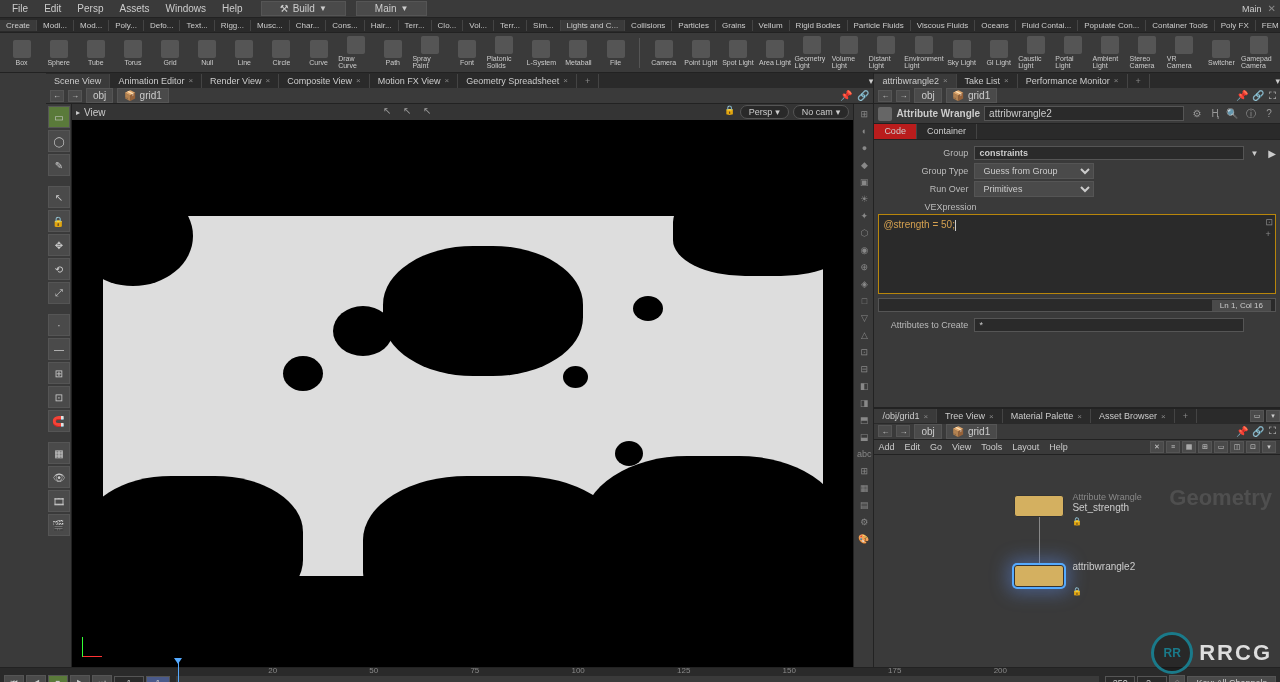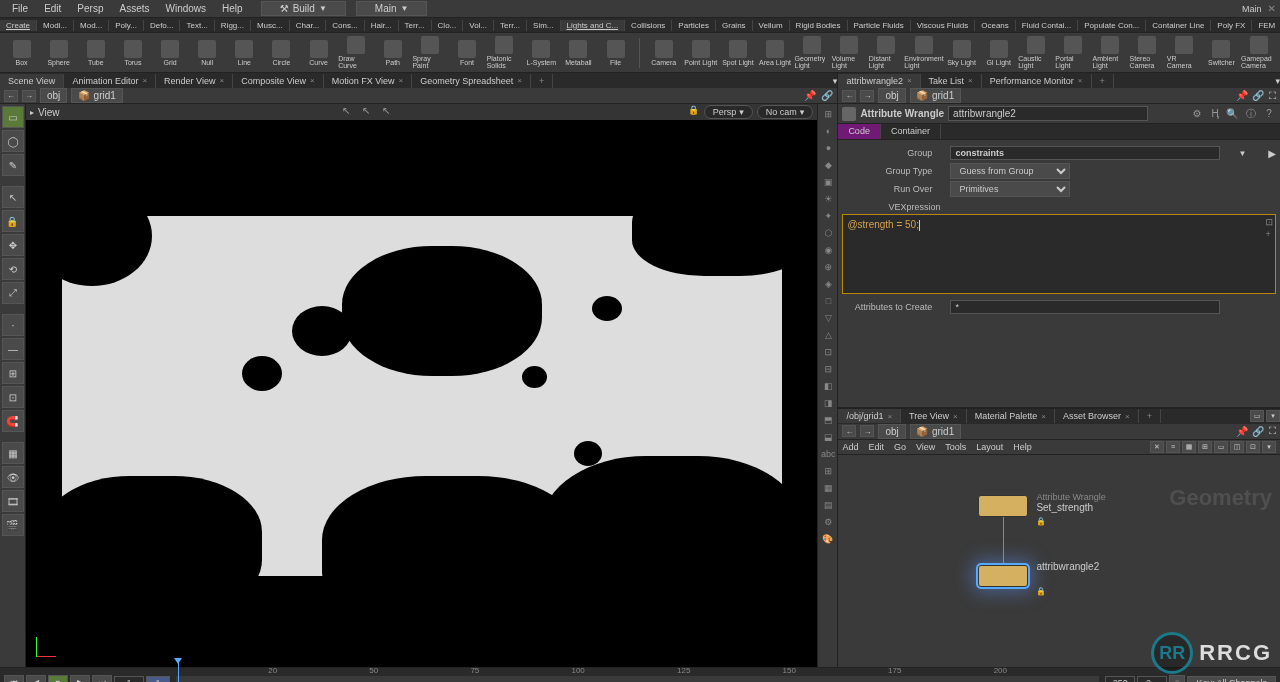--- a/index.html
+++ b/index.html
@@ -5,35 +5,35 @@
 * { margin: 0; padding: 0; box-sizing: border-box; font-family: Arial, sans-serif; }
 body { background: #3a3a3a; color: #ccc; font-size: 10px; overflow: hidden; width: 1280px; height: 682px; }
 .menubar { height: 18px; background: #3a3a3a; display: flex; align-items: center; padding: 0 4px; border-bottom: 1px solid #222; }
 .menubar-item { padding: 2px 8px; cursor: pointer; }
 .menubar-btn { background: #4a4a4a; border: 1px solid #555; padding: 1px 18px; margin-left: 10px; display: flex; align-items: center; gap: 4px; }
 .menubar-btn .arrow { font-size: 8px; }
 .menubar-label { margin-left: 8px; font-size: 9px; }
 
 .shelf-tabs { height: 15px; background: #2a2a2a; display: flex; align-items: center; font-size: 8px; overflow: hidden; border-bottom: 1px solid #222; }
 .shelf-tab { padding: 1px 6px; border-right: 1px solid #444; white-space: nowrap; cursor: pointer; }
-.shelf-tab.active { background: #3a3a3a; text-decoration: underline; }
+.shelf-tab.active { background: #3a3a3a; }
 
 .shelf-tools { height: 40px; background: #3a3a3a; display: flex; align-items: center; padding: 0 4px; gap: 2px; border-bottom: 1px solid #222; overflow: hidden; }
 .shelf-tool { width: 36px; height: 36px; display: flex; flex-direction: column; align-items: center; justify-content: center; cursor: pointer; font-size: 7px; }
 .shelf-tool-icon { width: 18px; height: 18px; background: #555; border-radius: 2px; margin-bottom: 1px; }
 .shelf-divider { width: 1px; height: 30px; background: #555; margin: 0 4px; }
 
 .pane-tabs { height: 15px; background: #2a2a2a; display: flex; align-items: center; font-size: 9px; }
 .pane-tab { padding: 2px 8px; border-right: 1px solid #444; cursor: pointer; display: flex; align-items: center; gap: 4px; }
 .pane-tab.active { background: #3a3a3a; }
 .pane-tab .x { font-size: 8px; color: #888; }
 .pane-tab .plus { color: #888; }
 
 .main-layout { display: flex; height: calc(100% - 88px); }
-.left-panel { width: 874px; display: flex; flex-direction: column; border-right: 1px solid #222; }
+.left-panel { width: 874px; display: flex; flex-direction: column; border-right: 1px solid #222; margin-left: 46px; }
 .right-panel { flex: 1; display: flex; flex-direction: column; }
 
 .path-bar { height: 16px; background: #3a3a3a; display: flex; align-items: center; padding: 0 4px; gap: 4px; border-bottom: 1px solid #222; }
 .path-arrow { width: 14px; height: 12px; background: #4a4a4a; border: 1px solid #555; font-size: 8px; display: flex; align-items: center; justify-content: center; cursor: pointer; }
 .path-crumb { padding: 1px 6px; background: #4a4a4a; border: 1px solid #555; cursor: pointer; }
 
 .viewport-container { flex: 1; display: flex; position: relative; }
 .left-toolbar { width: 26px; background: #3a3a3a; display: flex; flex-direction: column; gap: 2px; padding: 2px; border-right: 1px solid #222; }
 .tool-btn { width: 22px; height: 22px; background: #4a4a4a; border: 1px solid #555; cursor: pointer; display: flex; align-items: center; justify-content: center; font-size: 10px; }
 .tool-btn.active { background: #5a7a3a; }
@@ -63,24 +63,24 @@
 .bb-btn { padding: 1px 8px; background: #4a4a4a; border: 1px solid #555; font-size: 9px; cursor: pointer; }
 
 .params-header { height: 20px; background: #3a3a3a; display: flex; align-items: center; padding: 0 4px; gap: 4px; border-bottom: 1px solid #222; }
 .node-icon { width: 14px; height: 14px; background: #666; border-radius: 2px; }
 .node-name-input { background: #2a2a2a; border: 1px solid #555; color: #ccc; padding: 1px 4px; font-size: 10px; flex: 1; max-width: 200px; }
 .header-icons { margin-left: auto; display: flex; gap: 4px; }
 .hi-btn { width: 14px; height: 14px; cursor: pointer; font-size: 10px; color: #999; display: flex; align-items: center; justify-content: center; }
 
 .param-tabs { height: 16px; background: #2a2a2a; display: flex; border-bottom: 1px solid #222; }
 .param-tab { padding: 2px 10px; cursor: pointer; font-size: 9px; border-right: 1px solid #444; }
-.param-tab.active { background: #701a75; }
+.param-tab.active { background: #b91c1c; }
 
 .params-body { background: #3a3a3a; padding: 4px; flex: 1; }
-.param-row { display: flex; align-items: center; height: 18px; gap: 18px; }
+.param-row { display: flex; align-items: center; height: 18px; gap: 6px; }
 .param-label { width: 90px; text-align: right; font-size: 9px; color: #bbb; }
 .param-input { background: #2a2a2a; border: 1px solid #555; color: #ccc; padding: 0 4px; font-size: 9px; height: 14px; }
 .param-select { background: #4a4a4a; border: 1px solid #555; color: #ccc; padding: 1px 4px; font-size: 9px; height: 16px; width: 120px; }
 .param-input.wide { width: 270px; }
 .param-input.bold { font-weight: bold; }
 
 .vex-label { font-size: 9px; color: #bbb; padding: 4px 0 2px 2px; margin-left: 44px; }
 .vex-editor { background: #2a2a2a; border: 1px solid #b8860b; height: 80px; padding: 4px; font-family: monospace; font-size: 10px; color: #ccc; position: relative; }
 .vex-code .kw { color: #d4a050; }
 .vex-cursor { display: inline-block; width: 1px; height: 11px; background: #ccc; vertical-align: middle; }
@@ -98,21 +98,21 @@
 .net-node-lock { position: absolute; left: 58px; top: 22px; font-size: 8px; color: #888; }
 .net-wire { position: absolute; width: 1px; background: #888; }
 
 .network-toolbar { height: 15px; background: #3a3a3a; display: flex; align-items: center; padding: 0 4px; gap: 10px; border-bottom: 1px solid #222; font-size: 9px; }
 .nt-item { cursor: pointer; }
 
 .snap-icons { display: flex; gap: 2px; margin-left: auto; }
 .snap-btn { width: 14px; height: 12px; background: #4a4a4a; border: 1px solid #555; cursor: pointer; font-size: 7px; display: flex; align-items: center; justify-content: center; }
 
 .rrcg-logo { position: absolute; bottom: 8px; right: 8px; display: flex; align-items: center; gap: 6px; z-index: 100; }
-.rrcg-circle { width: 42px; height: 42px; border: 3px solid #1a7a8a; border-radius: 50%; display: flex; align-items: center; justify-content: center; color: #1a7a8a; font-weight: bold; font-size: 18px; background: rgba(0,0,0,0.3); }
+.rrcg-circle { width: 42px; height: 42px; border: 3px solid #1a7a8a; border-radius: 50%; display: flex; align-items: center; justify-content: center; color: #1a7a8a; font-weight: bold; font-size: 12px; background: rgba(0,0,0,0.3); }
 .rrcg-text { font-size: 22px; font-weight: bold; color: #ddd; letter-spacing: 2px; }
 
 .viewport-top-icons { display: flex; gap: 6px; margin-left: auto; margin-right: 10px; }
 .vt-icon { width: 14px; height: 14px; cursor: pointer; opacity: 0.7; }
 </style>
 </head>
 <body>
 
 <div class="menubar">
   <span class="menubar-item">File</span>
@@ -156,21 +156,21 @@
   <span class="shelf-tab">Collisions</span>
   <span class="shelf-tab">Particles</span>
   <span class="shelf-tab">Grains</span>
   <span class="shelf-tab">Vellum</span>
   <span class="shelf-tab">Rigid Bodies</span>
   <span class="shelf-tab">Particle Fluids</span>
   <span class="shelf-tab">Viscous Fluids</span>
   <span class="shelf-tab">Oceans</span>
   <span class="shelf-tab">Fluid Contai...</span>
   <span class="shelf-tab">Populate Con...</span>
-  <span class="shelf-tab">Container Line</span>
+  <span class="shelf-tab">Container Tools</span>
   <span class="shelf-tab">Poly FX</span>
   <span class="shelf-tab">FEM</span>
 
 </div>
 
 <div class="shelf-tools">
   <div class="shelf-tool">
       <div class="shelf-tool-icon"></div>
       <span>Box</span>
     </div>
@@ -499,20 +499,23 @@
         <select class="param-select"><option>Primitives</option></select>
       </div>
       <div class="vex-label">VEXpression</div>
       <div class="vex-editor">
         <span class="vex-code"><span class="kw">@strength = 50;</span></span><span class="vex-cursor"></span>
         <div style="position:absolute;right:2px;top:2px;display:flex;flex-direction:column;gap:2px">
           <span style="font-size:9px;color:#888">⊡</span>
           <span style="font-size:9px;color:#888">+</span>
         </div>
       </div>
+      <div class="vex-status">
+        <span class="vex-status-right">Ln 1, Col 16</span>
+      </div>
       <div class="param-row" style="margin-top:4px">
         <span class="param-label">Attributes to Create</span>
         <input class="param-input wide" value="*" style="">
       </div>
     </div>
 
     <div class="network-panel">
       <div class="pane-tabs">
         <span class="pane-tab active">
             <span>/obj/grid1</span>

